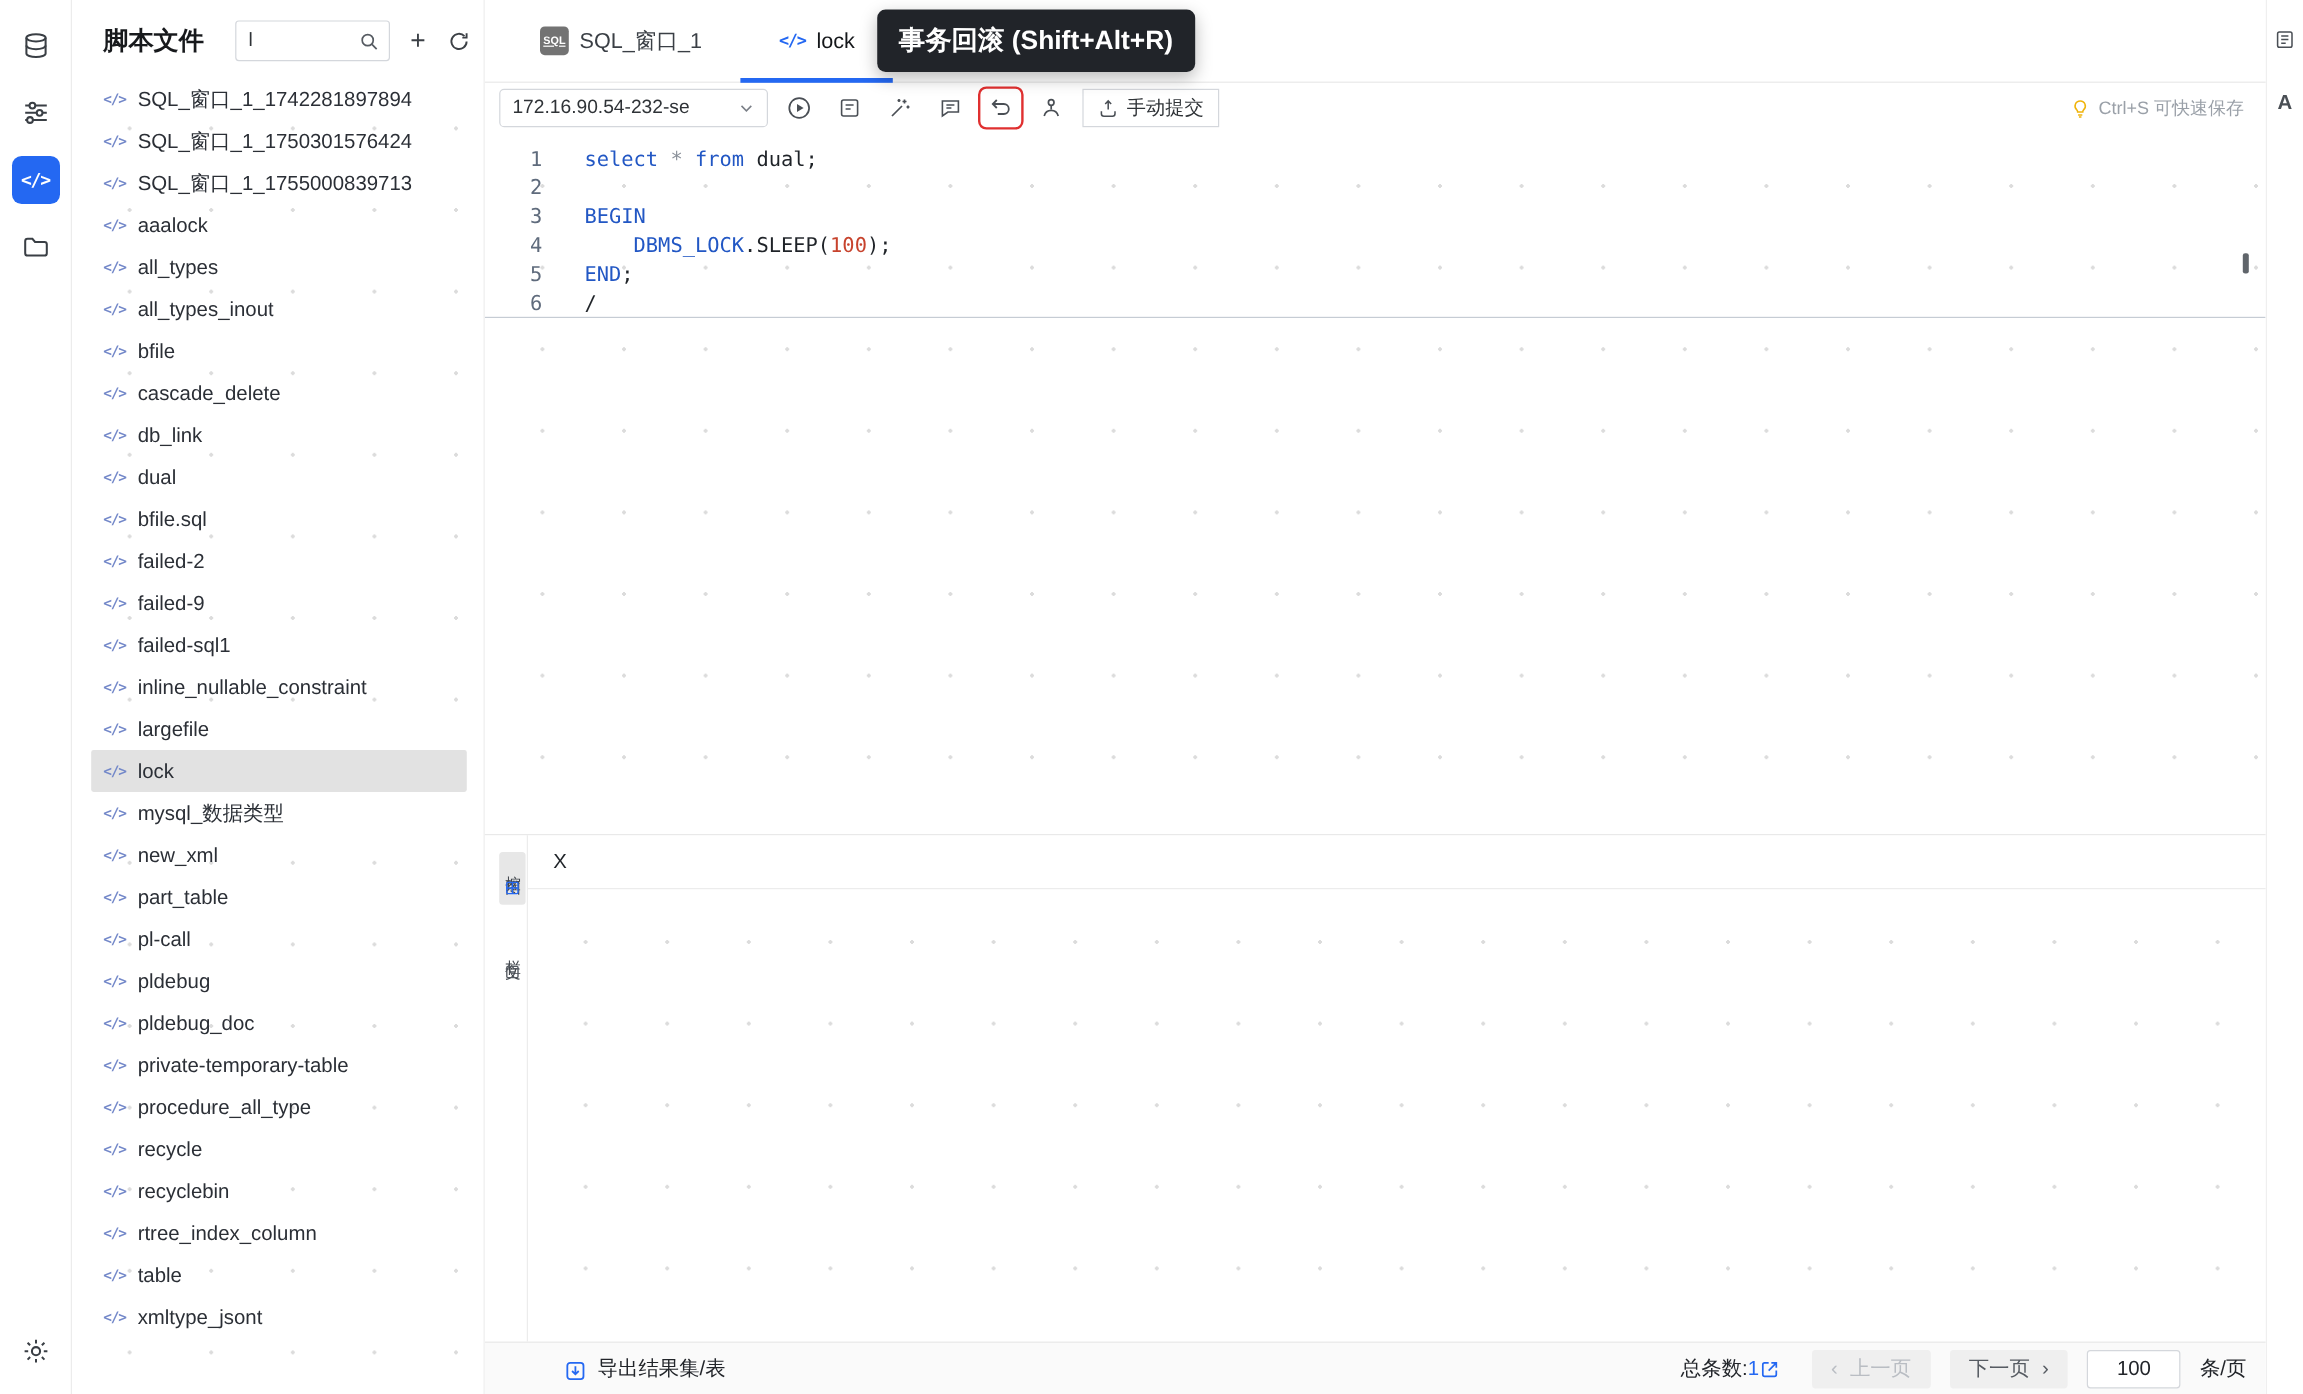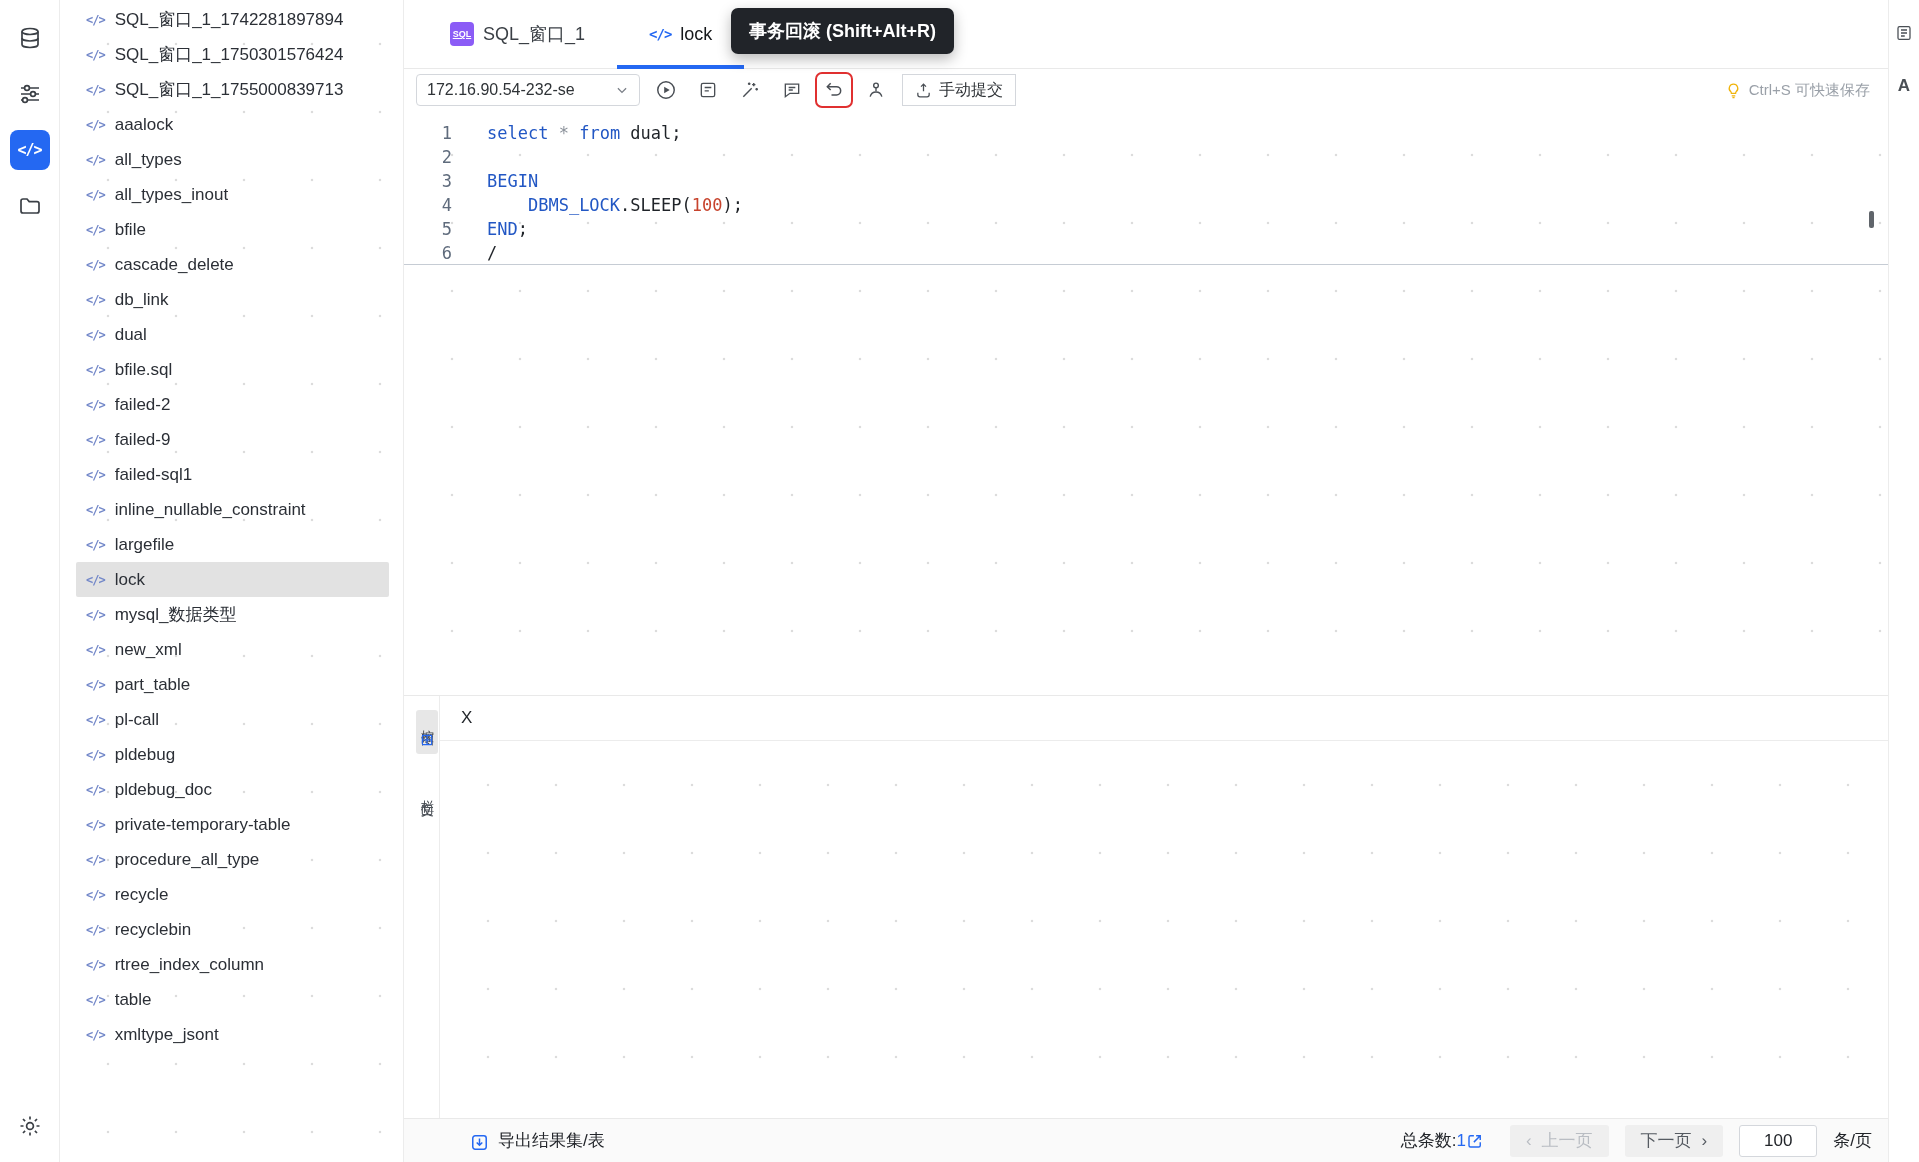--- a/index.html
+++ b/index.html
@@ -34,24 +34,24 @@
   .file-icon { color:#7388c9; font-size:12px; font-weight:bold; font-family:"DejaVu Sans Mono",monospace; letter-spacing:-1px; flex:0 0 auto; }
   .file-label { white-space:nowrap; overflow:hidden; }
 
   
   .main { flex:1; display:flex; flex-direction:column; min-width:0; position:relative; background:#fff; }
 
   .tabbar { height:69px; border-bottom:1px solid #e9e9e9; display:flex; align-items:stretch; padding-left:14px; }
   .tab { display:flex; align-items:center; gap:9px; padding:0 32px; font-size:18px; color:#3a3f45; position:relative; cursor:default; }
   .tab.active { color:#15171a; }
   .tab.active::after { content:""; position:absolute; left:0; right:0; bottom:-1px; height:4px; background:#2468f2; }
-  .sql-chip { width:24px; height:24px; border-radius:4px; background:#8b5cf6; color:#fff; font-size:9px; font-weight:bold; display:flex; align-items:center; justify-content:center;text-decoration:underline; }
+  .sql-chip { width:24px; height:24px; border-radius:4px; background:#737373; color:#fff; font-size:9px; font-weight:bold; display:flex; align-items:center; justify-content:center;text-decoration:underline; }
   .code-chip { color:#2468f2; font-family:"DejaVu Sans Mono",monospace; font-weight:bold; font-size:14px; letter-spacing:-1px; }
 
-  .tooltip { position:absolute; left:327px; top:8px; background:rgba(24,27,32,.96); color:#fff; font-size:18px; font-weight:bold; padding:11px 18px; border-radius:7px; z-index:50; white-space:nowrap; box-shadow:0 5px 14px rgba(0,0,0,.28); }
+  .tooltip { position:absolute; left:327px; top:8px; background:rgba(24,27,32,.96); color:#fff; font-size:22px; font-weight:bold; padding:11px 18px; border-radius:7px; z-index:50; white-space:nowrap; box-shadow:0 5px 14px rgba(0,0,0,.28); }
 
   .toolbar { height:42px; display:flex; align-items:center; padding:0 18px 0 12px; gap:10px; }
   .conn-select { width:224px; height:32px; border:1px solid #d4d7dc; border-radius:4px; display:flex; align-items:center; justify-content:space-between; padding:0 10px; font-size:16px; color:#2f3337; gap:8px; }
   .tbtn { width:32px; height:30px; display:flex; align-items:center; justify-content:center; border-radius:4px; color:#4a4f55; }
   .tbtn.annotated { outline:2px solid #e03030; outline-offset:1px; }
   .manual-commit { height:32px; border:1px solid #d4d7dc; border-radius:0; display:flex; align-items:center; gap:7px; padding:0 12px; font-size:16px; color:#2f3337; }
   .save-hint { margin-left:auto; display:flex; align-items:center; gap:7px; color:#9aa0a8; font-size:15px; }
 
   
   .editor { flex:1; position:relative; overflow:hidden; padding-top:10px; font-family:"DejaVu Sans Mono",monospace; font-size:17px; }
@@ -138,20 +138,39 @@
       <div class="rail-spacer"></div>
       <div class="rail-btn">
         <svg width="24" height="24" viewBox="0 0 24 24" fill="none" stroke="#3a3f45" stroke-width="1.7">
             <circle cx="12" cy="12" r="3.4"></circle>
             <path d="M12 2.5v3M12 18.5v3M2.5 12h3M18.5 12h3M5 5l2.1 2.1M16.9 16.9L19 19M19 5l-2.1 2.1M7.1 16.9L5 19"></path>
           </svg>
       </div>
     </nav>
 
     <aside class="sidebar">
+      <div class="sidebar-head">
+        <span class="sidebar-title">脚本文件</span>
+        <div class="search-box">
+          <input value="l" style="">
+          <span>
+            <svg width="17" height="17" viewBox="0 0 24 24" fill="none" stroke="#565b62" stroke-width="2">
+                <circle cx="10.5" cy="10.5" r="6.5"></circle>
+                <path d="M15.5 15.5L21 21"></path>
+              </svg>
+          </span>
+        </div>
+        <span class="icon-ghost">+</span>
+        <span class="icon-ghost">
+          <svg width="19" height="19" viewBox="0 0 24 24" fill="none" stroke="#3c4046" stroke-width="2">
+              <path d="M20 12a8 8 0 1 1-2.2-5.5"></path>
+              <path d="M20 3.5V8h-4.5"></path>
+            </svg>
+        </span>
+      </div>
       <div class="file-list dots">
           <div class="file-item">
             <span class="file-icon">&lt;/&gt;</span>
             <span class="file-label">SQL_窗口_1_1742281897894</span>
           </div>
           <div class="file-item">
             <span class="file-icon">&lt;/&gt;</span>
             <span class="file-label">SQL_窗口_1_1750301576424</span>
           </div>
           <div class="file-item">

